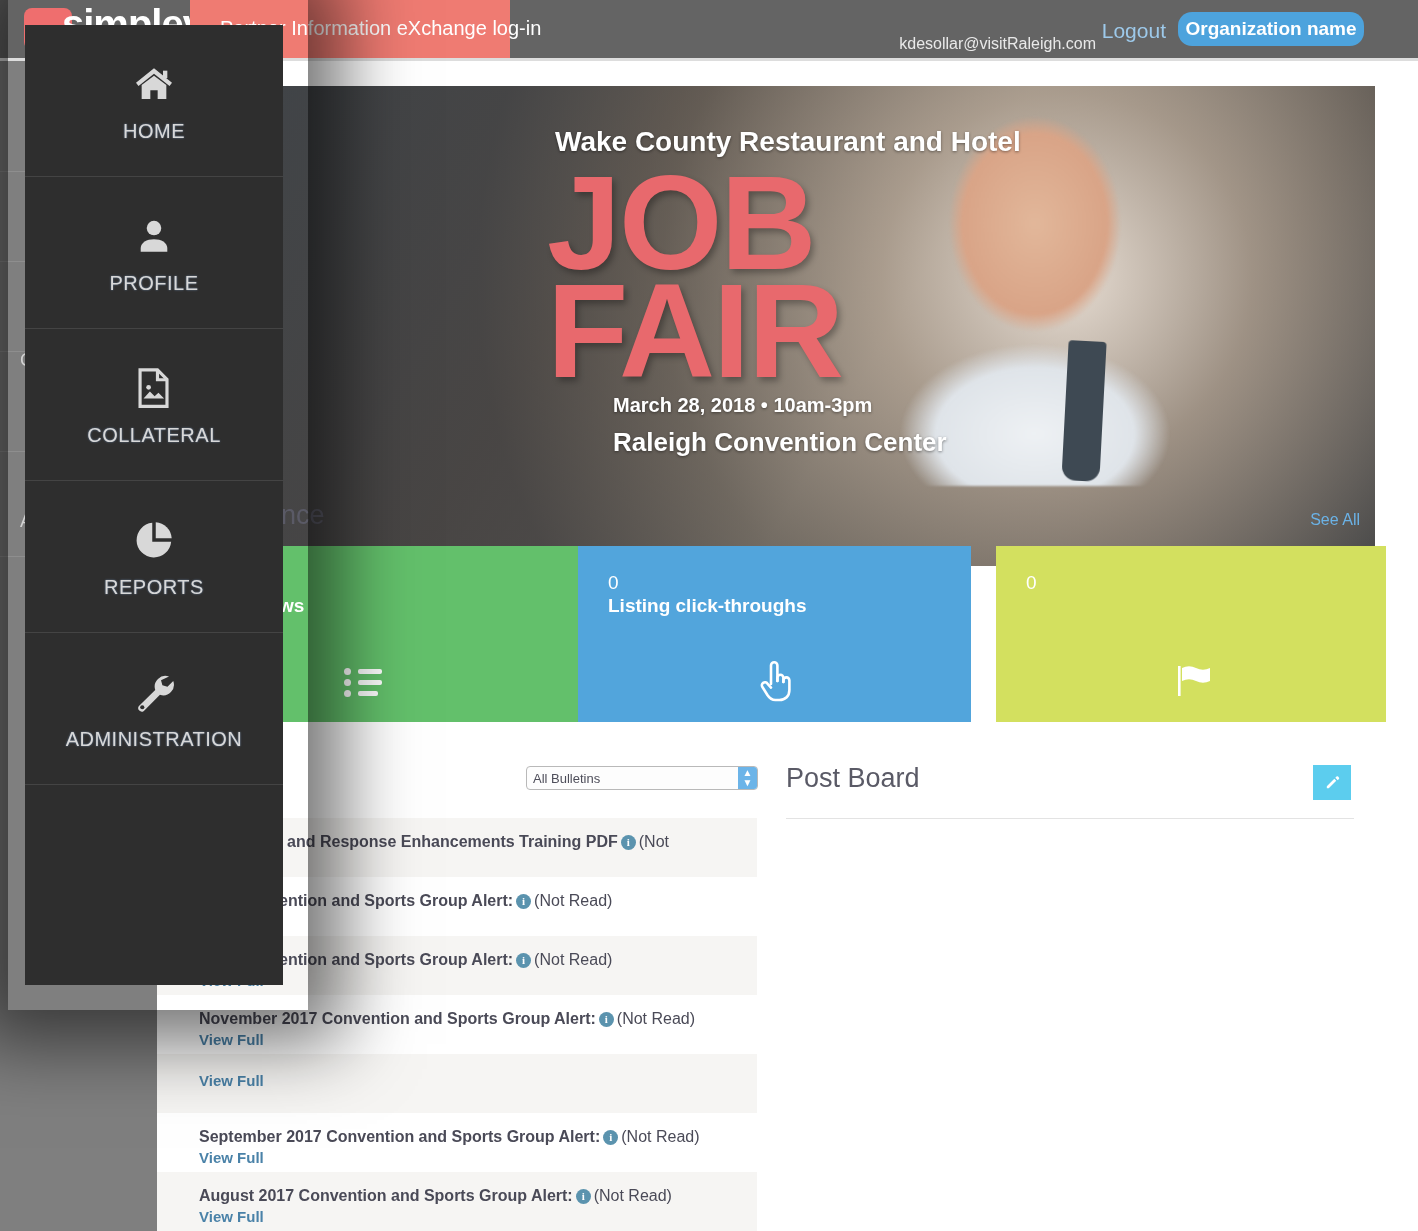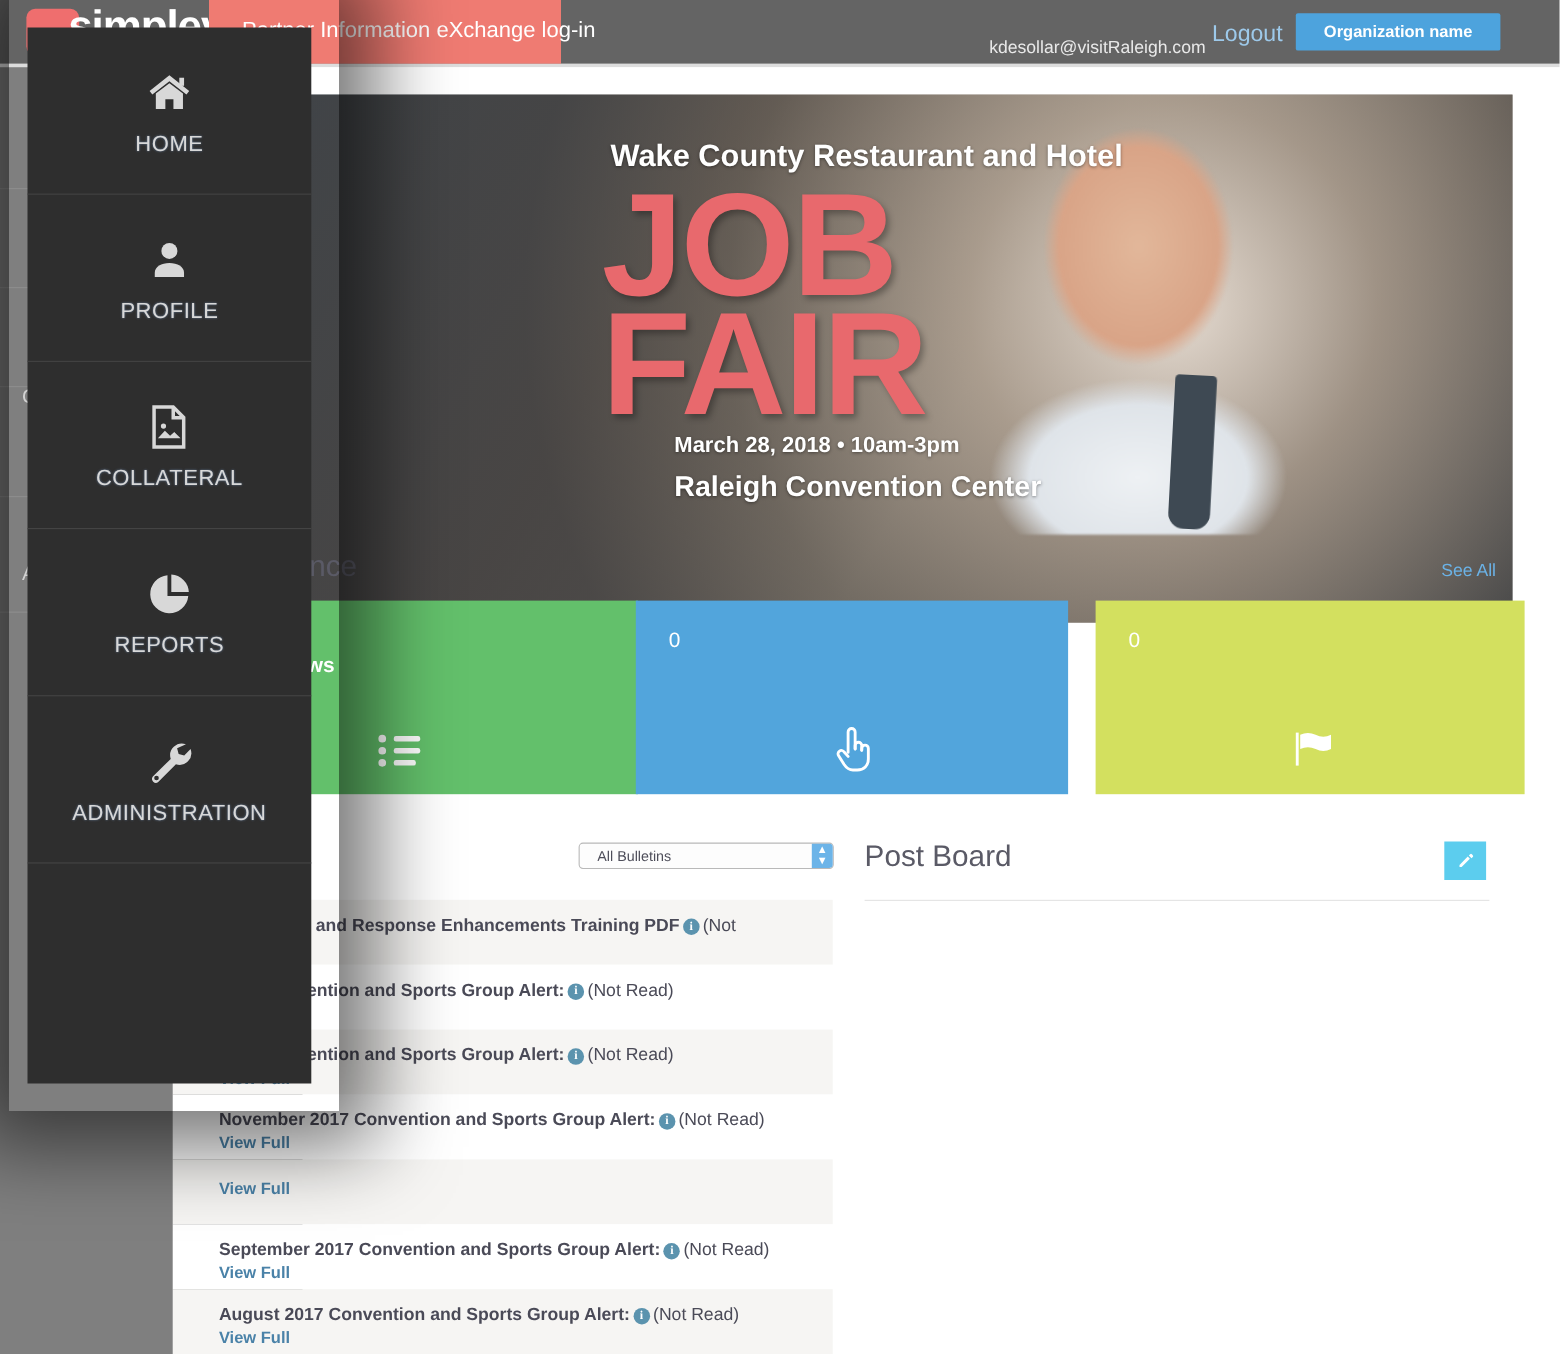--- a/index.html
+++ b/index.html
@@ -42,22 +42,22 @@
   .user-email {
     position:absolute; right:322px; top:35px;
     color:#e9e9e9; font-size:16px; white-space:nowrap;
   }
   .logout-link {
     position:absolute; right:252px; top:19px;
     color:#9dc9ea; font-size:21px; text-decoration:none; cursor:pointer;
   }
   .org-button {
     position:absolute; right:54px; top:12px; width:186px; height:34px;
-    background:#4da3dd; border:none; border-radius:2px;
-    color:#ffffff; font-size:15px; font-weight:700; cursor:pointer;
+    background:#4da3dd; border:none; border-radius:14px;
+    color:#ffffff; font-size:19px; font-weight:700; cursor:pointer;
     font-family:"Liberation Sans", sans-serif;
   }
   .topbar-underline {
     position:absolute; left:0; top:58px; width:1418px; height:3px;
     background:#dddddd;
   }
 
   
   .left-strip {
     position:absolute; left:0; top:61px; width:275px; height:1170px;
@@ -144,21 +144,21 @@
   .ic-list .r1 { top:13px; width:24px; } .ic-list .d1 { top:12px; }
   .ic-list .r2 { top:24px; width:24px; } .ic-list .d2 { top:23px; }
   .ic-list .r3 { top:35px; width:20px; } .ic-list .d3 { top:34px; }
 
   
   .bulletins-title { position:absolute; left:170px; top:763px; font-size:27px; color:#5a5a66; }
   .bulletin-select {
     position:absolute; left:526px; top:766px; width:232px; height:24px;
     font-size:13px; font-family:"Liberation Sans", sans-serif;
     border:1px solid #b9b9b9; border-radius:4px; background:#fdfdfd;
-    padding-left:16px; color:#4e4e5a;
+    padding-left:6px; color:#4e4e5a;
     -webkit-appearance:none; appearance:none; cursor:pointer;
   }
   .select-arrows {
     position:absolute; left:738px; top:767px; width:19px; height:22px;
     background:#6cb4e8; border-radius:0 3px 3px 0;
     color:#fff; font-size:10px; line-height:10px; text-align:center;
     padding-top:1px; pointer-events:none;
   }
 
   .postboard-title { position:absolute; left:786px; top:763px; font-size:27px; color:#5a5a66; }
@@ -253,20 +253,21 @@
             <span class="r1"></span>
           <i class="d2"></i>
             <span class="r2"></span>
           <i class="d3"></i>
             <span class="r3"></span>
         </div>
       </div>
 
       <div class="tile tile-blue">
         <div class="num">0</div>
+        <div class="cap">Listing click-throughs</div>
         <div class="ico">
           <svg viewBox="0 0 48 48" width="48" height="48" fill="none" stroke="#fff" stroke-width="2.6" stroke-linecap="round" stroke-linejoin="round">
             <path d="M20 28V9.5a3.2 3.2 0 0 1 6.4 0V25"></path>
             <path d="M26.4 25v-3.2a3 3 0 0 1 6 0V26"></path>
             <path d="M32.4 26v-1.6a3 3 0 0 1 6 0V34c0 6-4 10-10 10h-4c-4 0-6-2-8-5l-5-8a3 3 0 0 1 5-3.4l3.6 4"></path>
           </svg>
         </div>
       </div>
 
       <div class="tile tile-lime">

